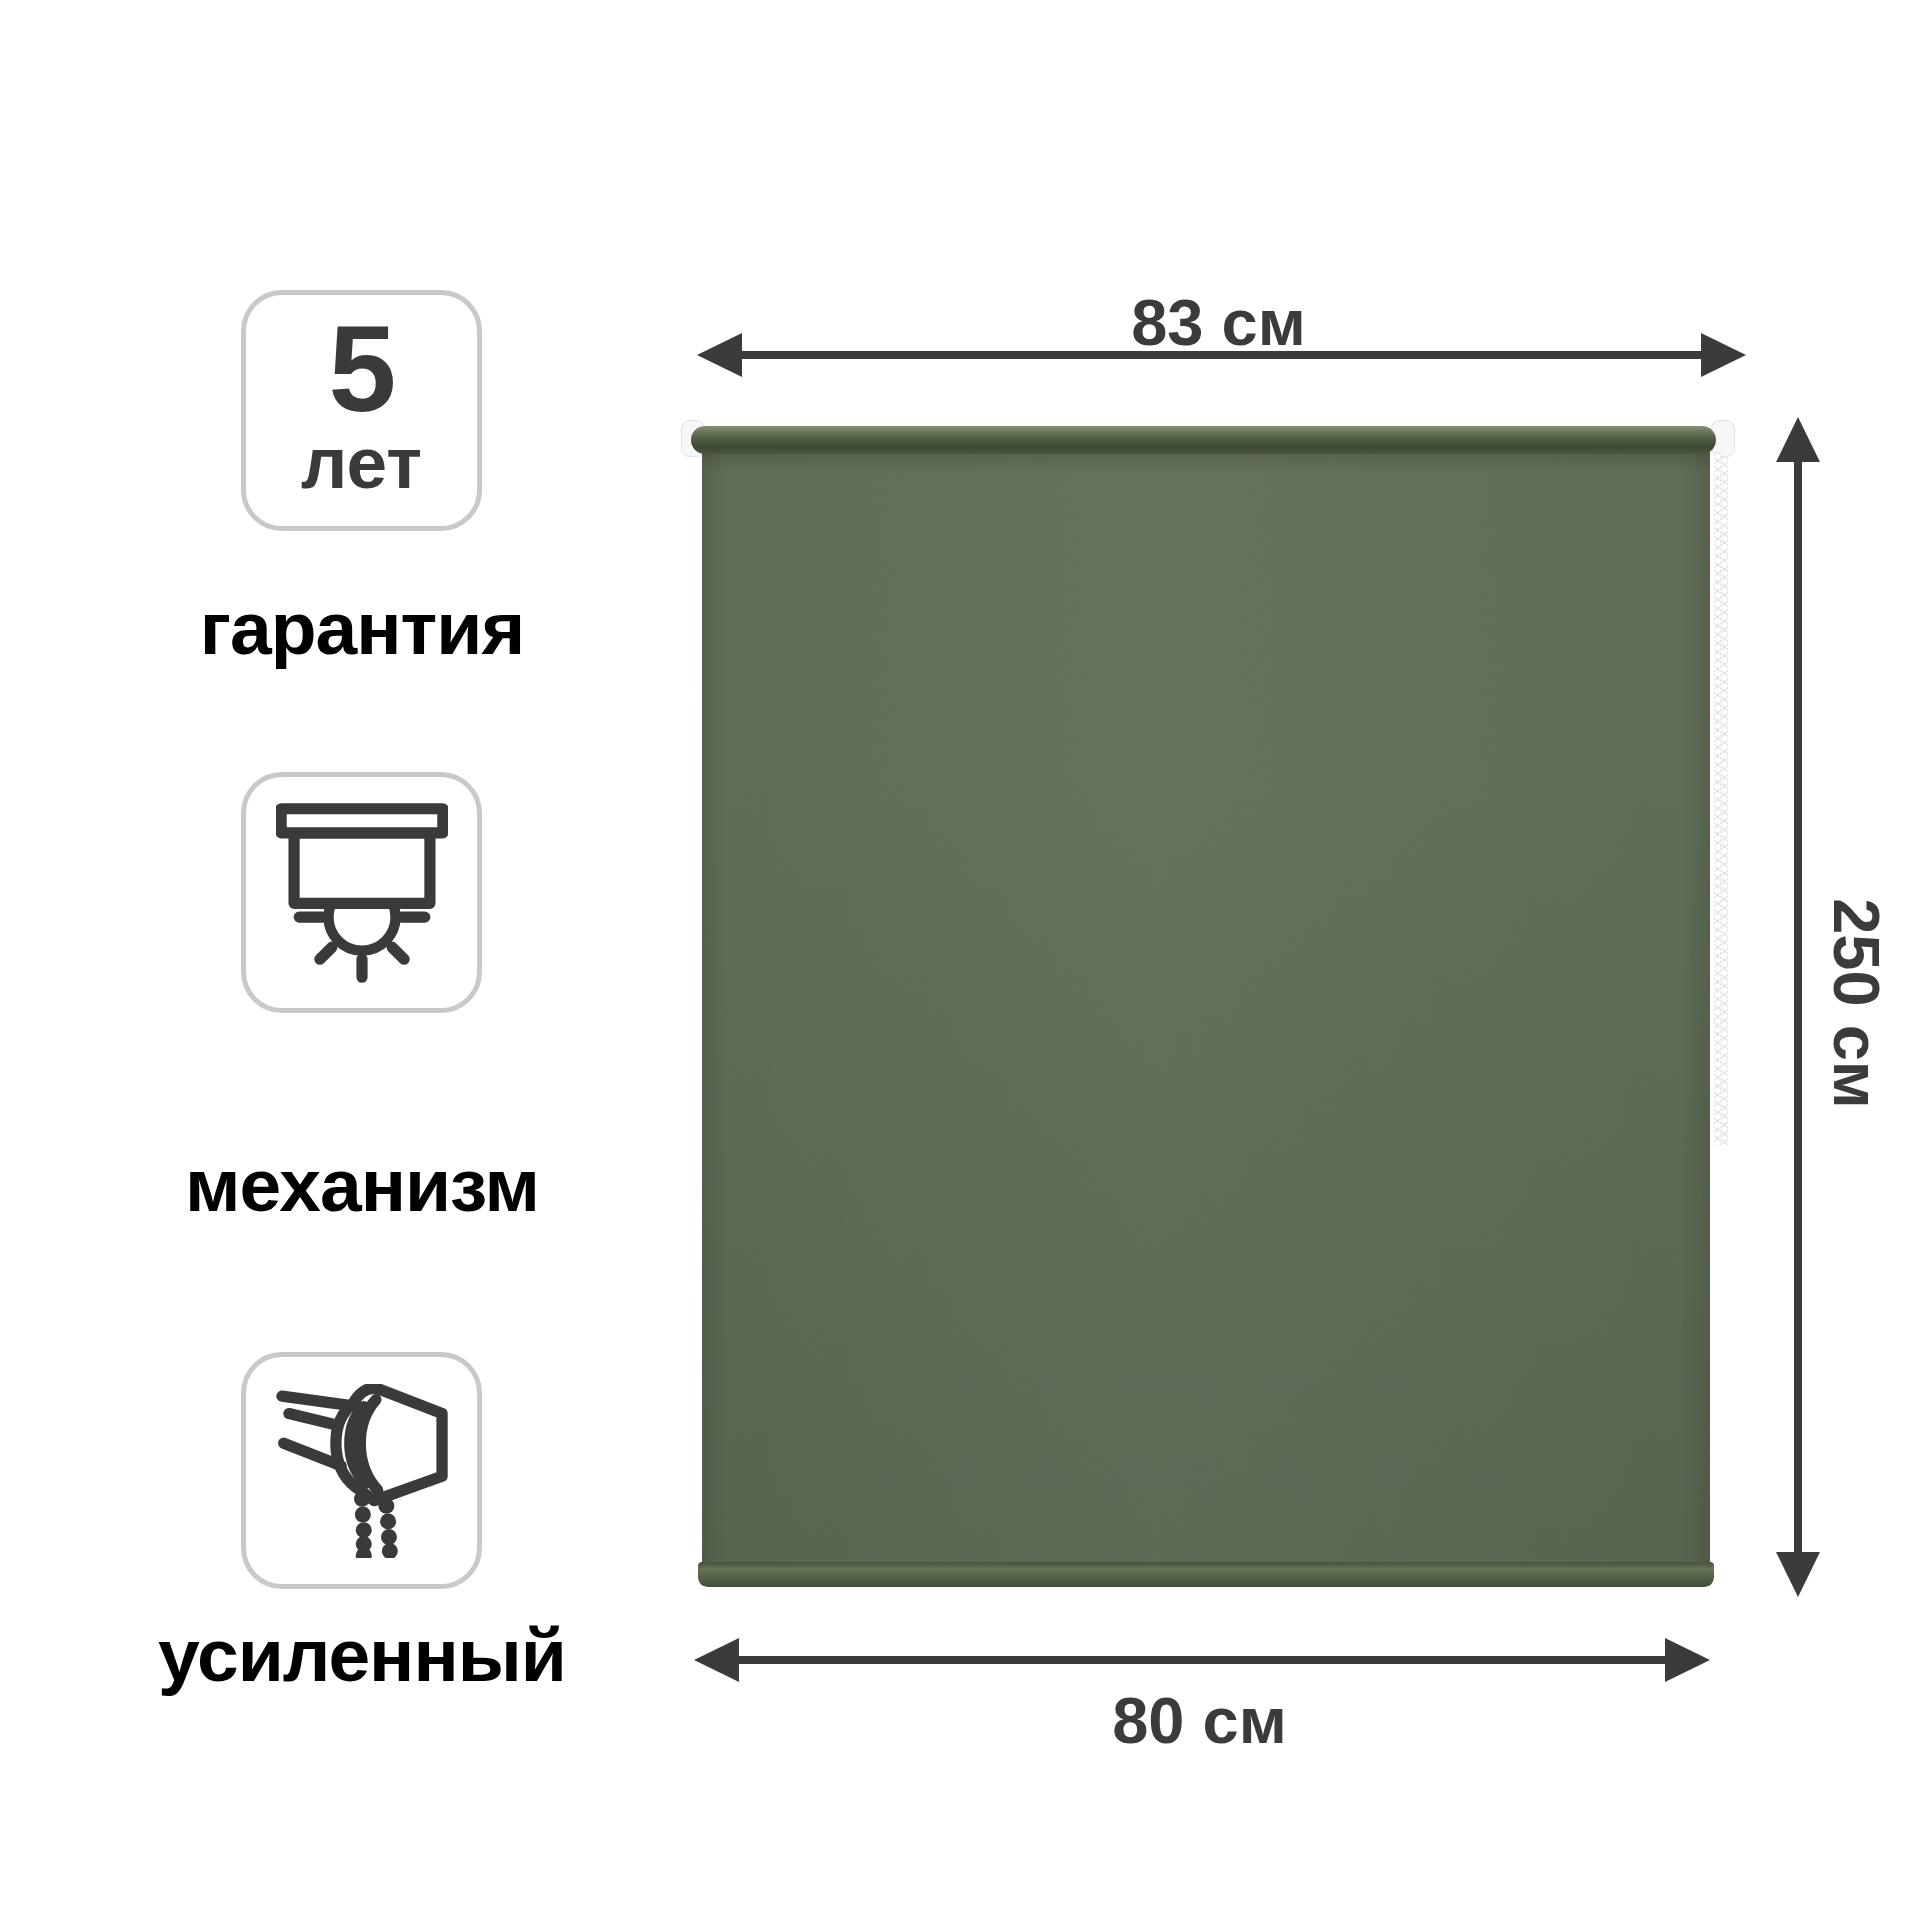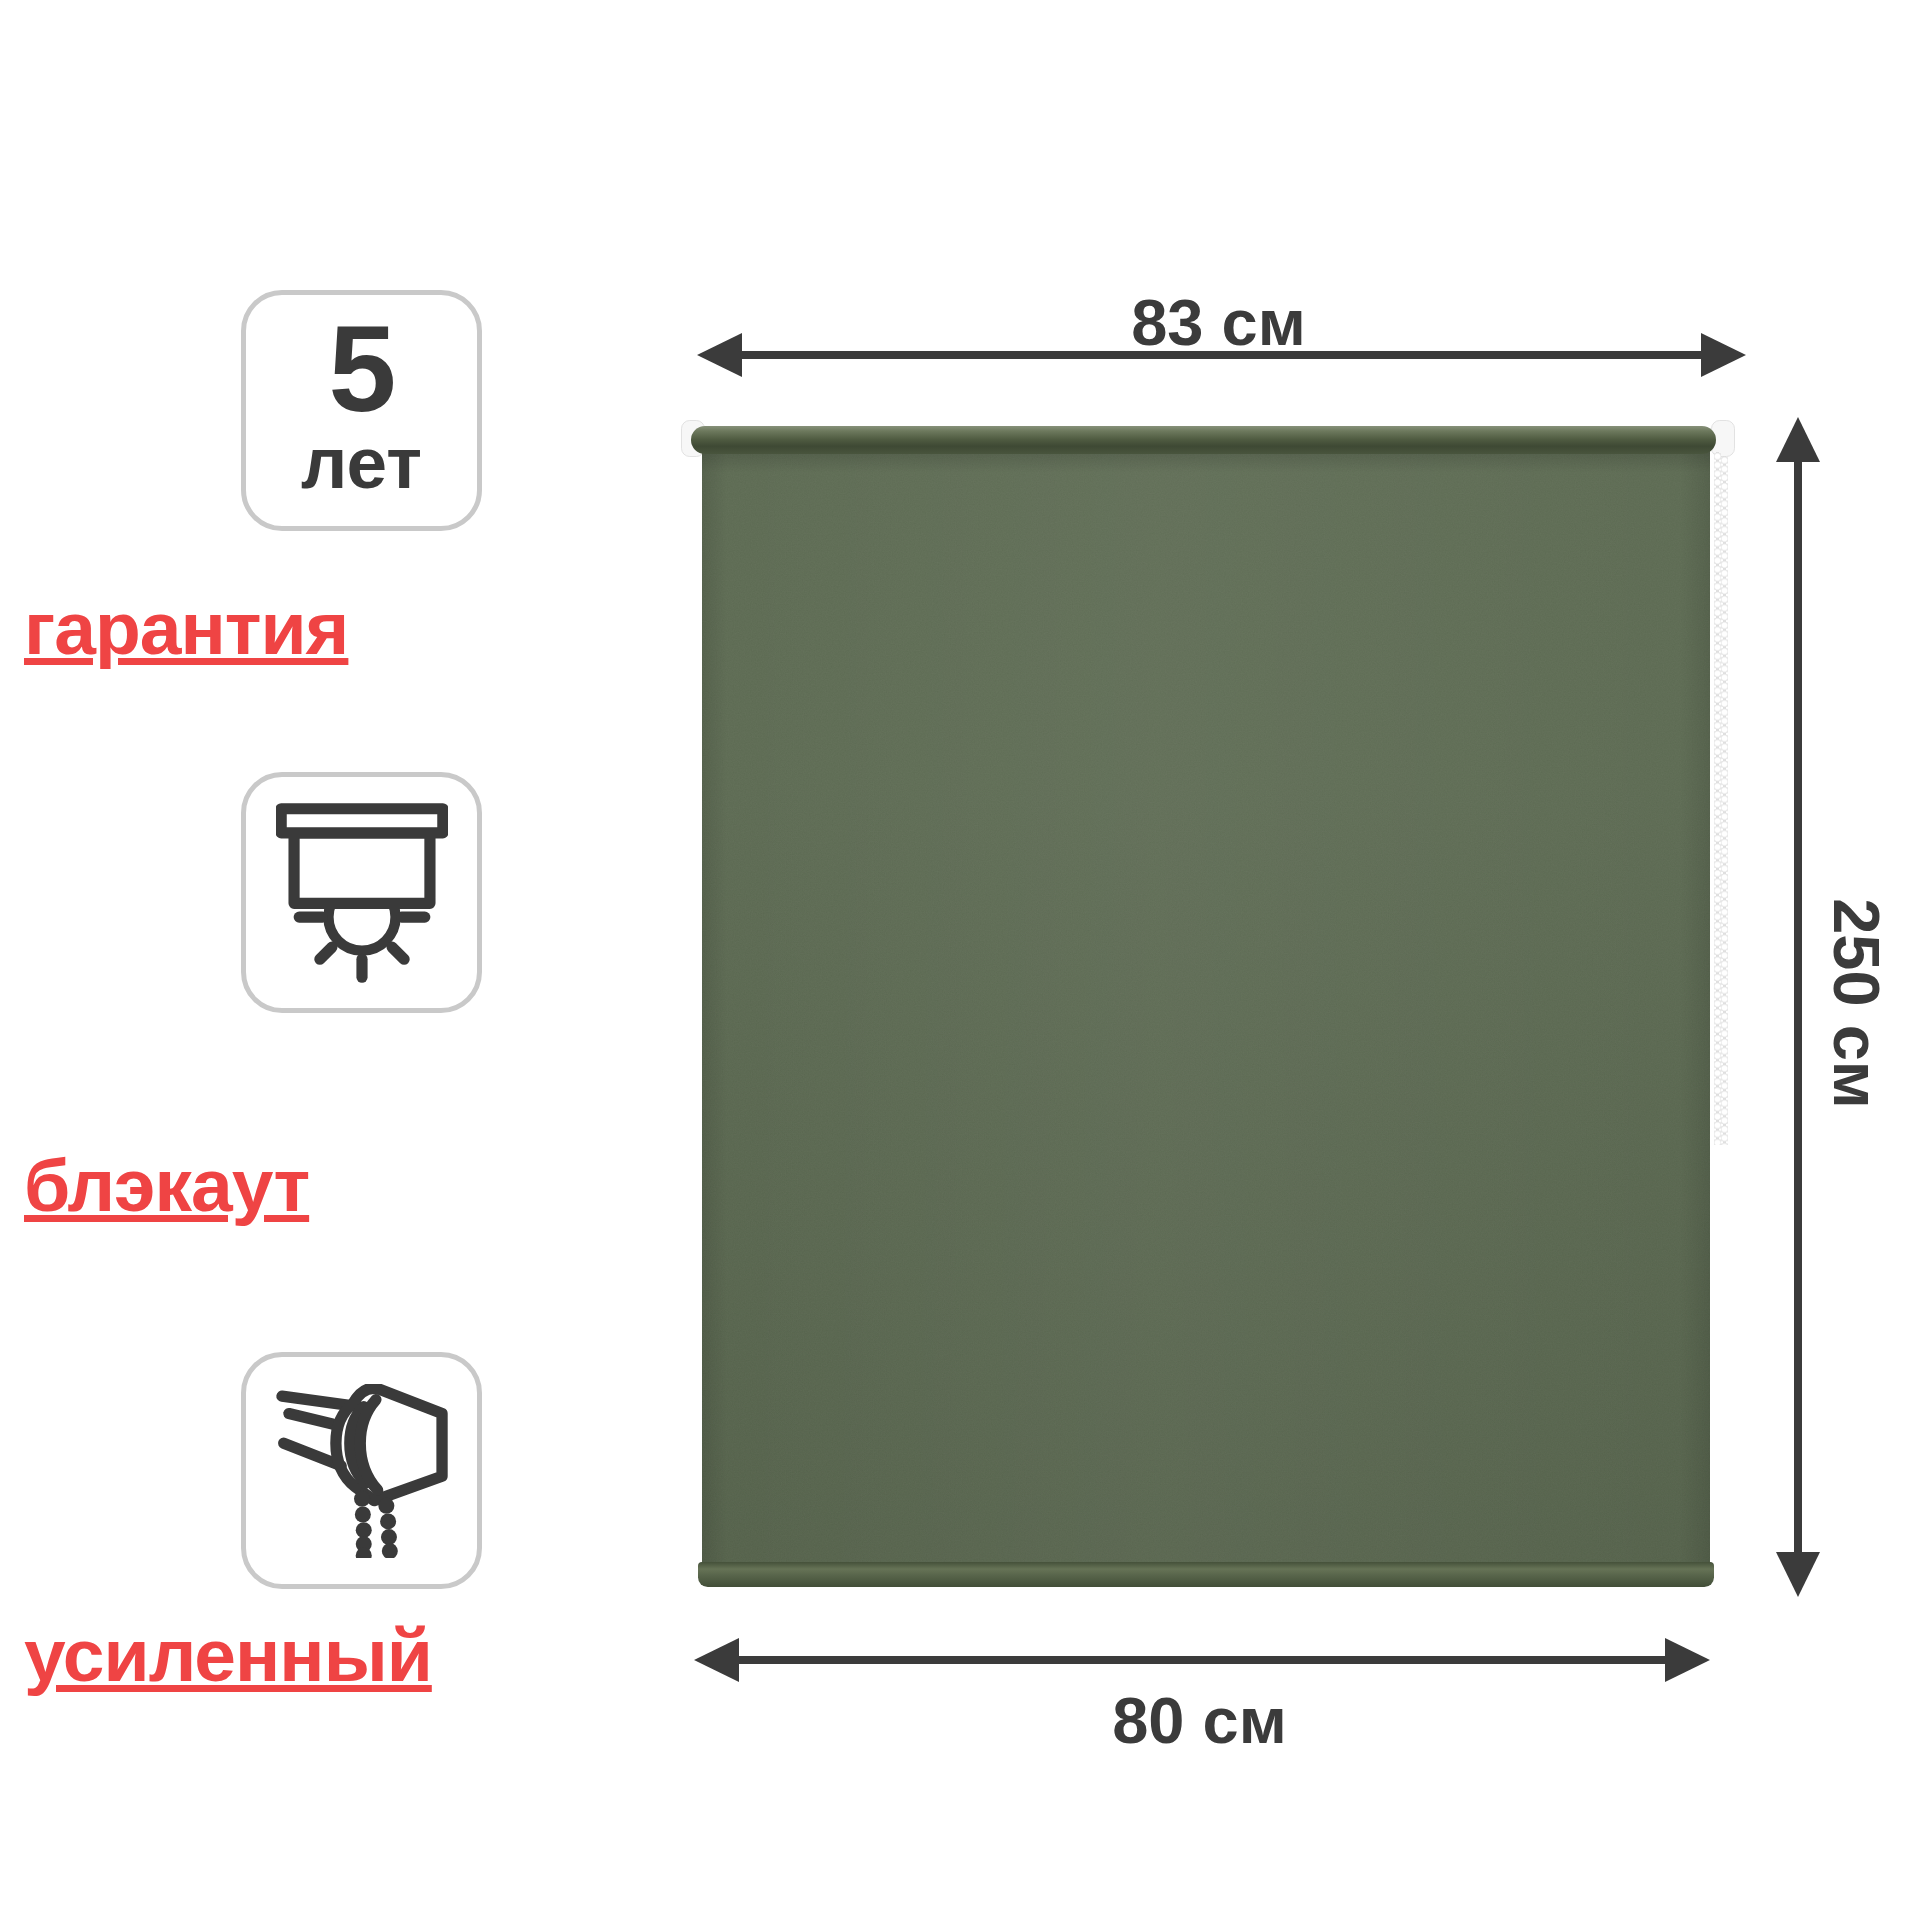--- a/index.html
+++ b/index.html
@@ -13,22 +13,22 @@
     background:#ffffff;border:5.8px solid #c9c9c9;border-radius:41px;
     display:flex;flex-direction:column;align-items:center;justify-content:center;
   }
   .badge svg{display:block;}
   #badge-warranty{top:290px;}
   #badge-blackout{top:772px;}
   #badge-mechanism{top:1352px;height:237px;}
   .warranty-number{font-size:122px;font-weight:700;line-height:97px;color:#3a3a3a;letter-spacing:-1.9px;}
   .warranty-unit{font-size:73px;font-weight:700;line-height:75px;color:#3a3a3a;margin-top:7px;}
   .badge-label{
-    position:absolute;left:24px;width:676px;
-    font-size:75px;font-weight:700;line-height:91px;color:#ef4444;letter-spacing:-1px;text-decoration:underline;
+    position:absolute;left:24px;width:676px;text-align:center;
+    font-size:75px;font-weight:700;line-height:91px;color:#000000;letter-spacing:-1px;
   }
   #label-warranty{top:583px;}
   #label-blackout{top:1049px;}
   #label-mechanism{top:1610px;}
   
   #cap-left,#cap-right{
     position:absolute;top:420px;width:24px;height:37px;background:#f7f7f7;
     border:1.9px solid #e2e2e2;border-radius:8.7px;box-sizing:border-box;z-index:1;
   }
   #cap-left{left:681px;}
@@ -108,21 +108,21 @@
         </g>
 
         <rect x="10.5" y="17" width="79" height="41" fill="#ffffff" stroke="#3a3a3a" stroke-width="6.5" stroke-linejoin="round"></rect>
 
         <rect x="3" y="3" width="94" height="14" fill="#ffffff" stroke="#3a3a3a" stroke-width="6.5" stroke-linejoin="round"></rect>
       </svg>
     </span>
   </div>
   <div class="badge-label" id="label-blackout">
     <br>
-    <span>блэкаут</span>
+    <span>механизм</span>
   </div>
 
   <div class="badge" id="badge-mechanism">
     <span>
       <svg width="174" height="174" viewBox="0 0 100 100" fill="none">
         <g stroke="#3a3a3a" stroke-width="6.5" stroke-linecap="round" stroke-linejoin="round">
 
           <line x1="4" y1="7" x2="48" y2="13"></line>
           <line x1="8" y1="17" x2="33" y2="23"></line>
           <line x1="5" y1="34" x2="38" y2="47"></line>

